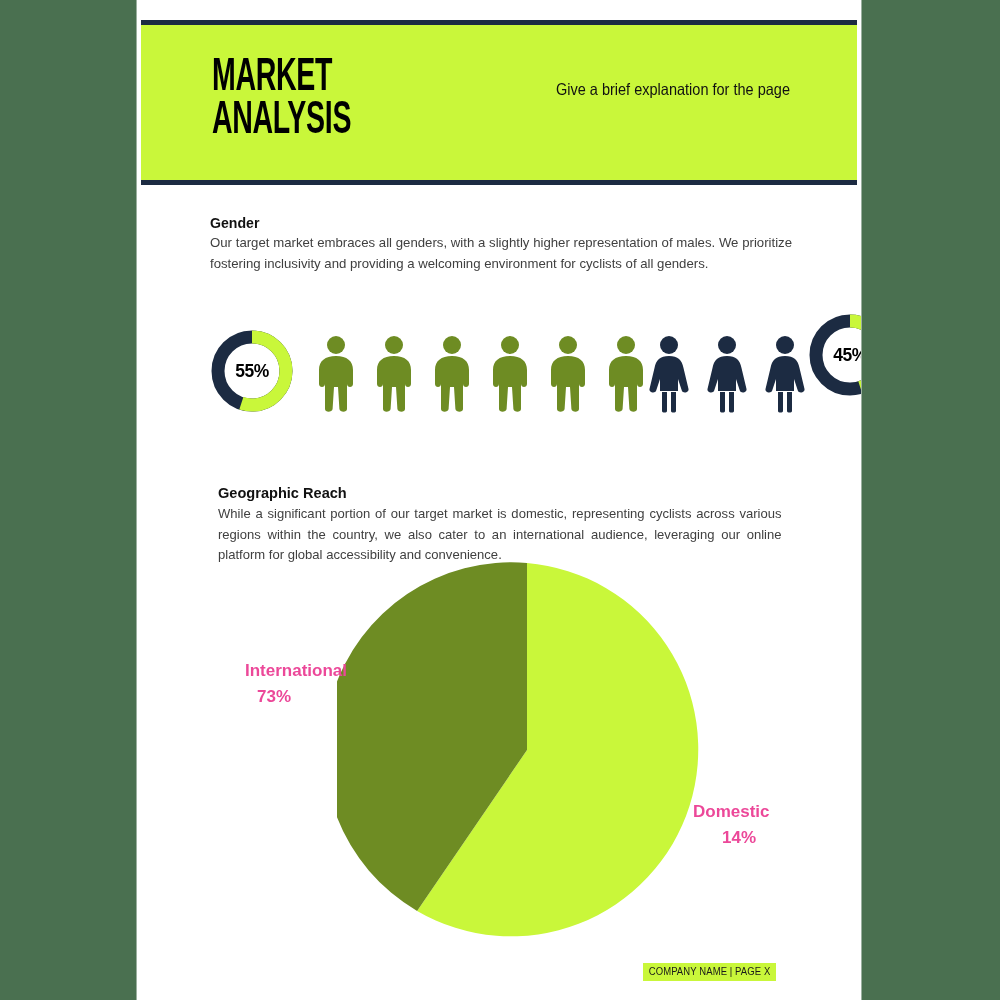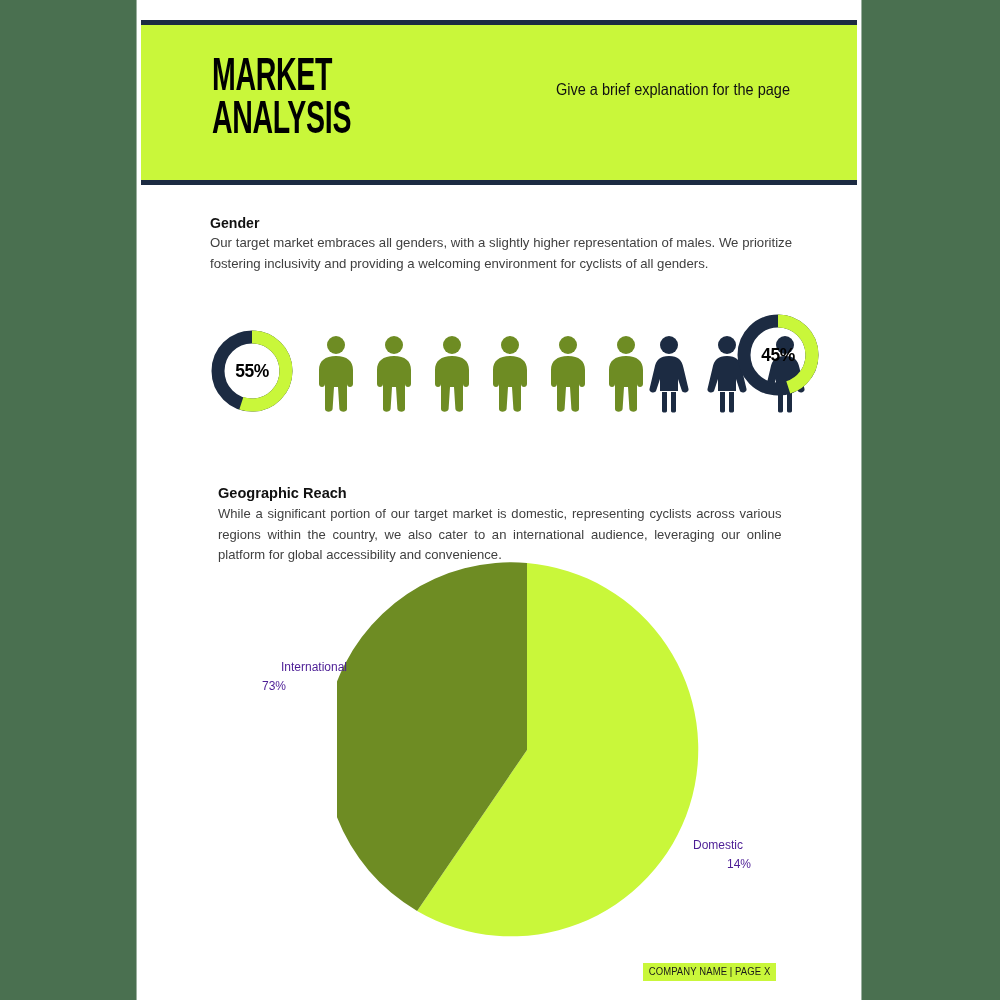--- a/index.html
+++ b/index.html
@@ -154,34 +154,34 @@
     position: absolute;
     left: 200px;
     top: 560px;
     width: 380px;
     height: 380px;
   }
   #pie-wrap svg { display: block; }
 
   .pie-label {
     position: absolute;
-    color: #4c1d95;
-    font-weight: normal;
-    font-size: 12px;
+    color: #ec4899;
+    font-weight: bold;
+    font-size: 17px;
     line-height: 1.55em;
   }
   #pie-label-international {
     left: 80px;
     top: 658px;
     width: 130px;
     text-align: right;
   }
   #pie-label-domestic {
     left: 556px;
-    top: 836px;
+    top: 799px;
     width: 140px;
     text-align: left;
   }
   .pie-label .pct { display: block; text-align: center; }
   #pie-label-international .pct { padding-right: 16px; }
   #pie-label-domestic .pct { padding-right: 48px; }
 
   
   #footer-badge {
     position: absolute;
@@ -278,21 +278,21 @@
       <div class="person" style="left:557px;">
         <svg width="42" height="78" viewBox="0 0 42 78" aria-hidden="true">
           <circle cx="21" cy="10" r="9" fill="#1c2b42"></circle>
           <path d="M21 21 C12 21 8 25 6.5 33 L1.5 54 C0.8 57.5 7 59 8.2 55.5 L12 44 L12 56 L30 56 L30 44 L33.8 55.5 C35 59 41.2 57.5 40.5 54 L35.5 33 C34 25 30 21 21 21 Z" fill="#1c2b42"></path>
           <path d="M14 57 L19 57 L19 76 C19 78 14 78 14 76 Z M23 57 L28 57 L28 76 C28 78 23 78 23 76 Z" fill="#1c2b42"></path>
         </svg>
       </div>
 
     </div>
 
-    <div class="donut" style="position:absolute; left:596px; top:310px;">
+    <div class="donut" style="position:absolute; left:668px; top:310px;">
       <svg width="90" height="90" viewBox="0 0 90 90" aria-hidden="true">
         <circle cx="45" cy="45" r="34" fill="none" stroke="#1c2b42" stroke-width="13"></circle>
         <circle cx="45" cy="45" r="34" fill="none" stroke="#c9f73a" stroke-width="13" stroke-dasharray="96.2 117.5" transform="rotate(-90 45 45)"></circle>
       </svg>
       <div class="donut-label">45%</div>
     </div>
 
     <div id="geo-section" class="section">
       <div class="section-heading">Geographic Reach</div>
       <p class="section-body">While a significant portion of our target market is domestic, representing cyclists across various regions within the country, we also cater to an international audience, leveraging our online platform for global accessibility and convenience.</p>

